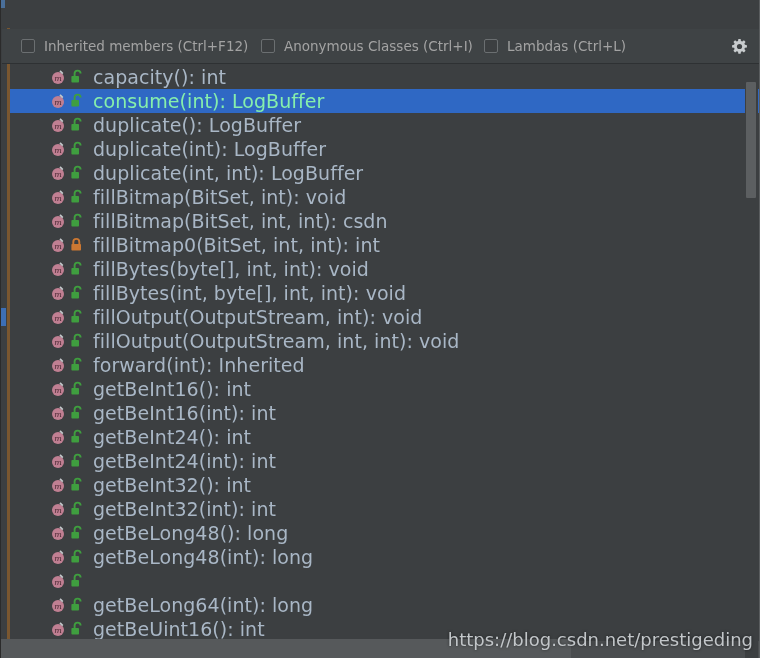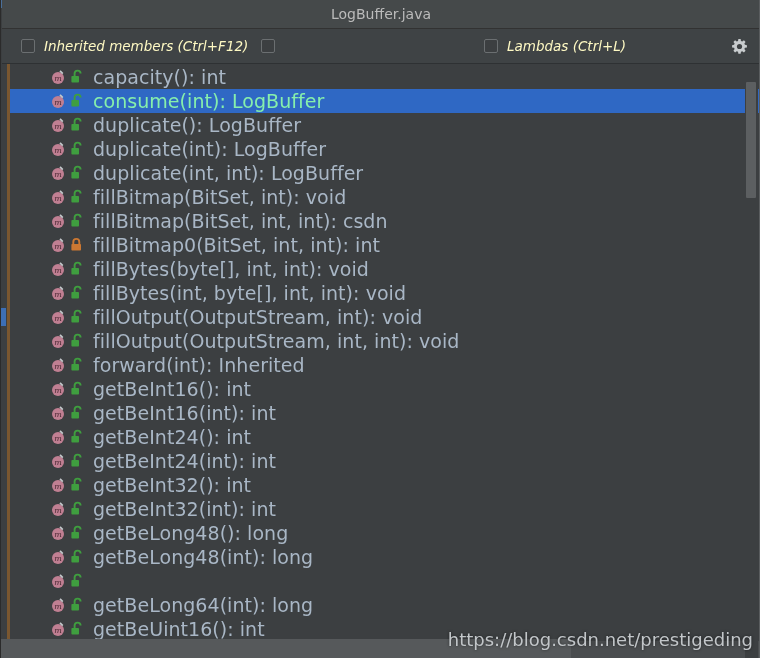--- a/index.html
+++ b/index.html
@@ -101,24 +101,23 @@
   .cb {
     width: 14px;
     height: 14px;
     border: 1px solid #6b6f71;
     border-radius: 2px;
     background: #3c3f41;
     box-sizing: border-box;
     flex: 0 0 auto;
   }
   .filter-label {
-    color: #fef9c3;
+    color: #a3a3a3;
     font-size: 13.5px;
     white-space: nowrap;
-    font-style: italic;
   }
 
   #gear-button {
     position: absolute;
     right: 9px; top: 6px;
     width: 24px; height: 22px;
     display: flex;
     align-items: center;
     justify-content: center;
   }
@@ -207,33 +206,31 @@
 </head>
 <body>
 
 <div id="window">
 
   <div id="editor-strip"></div>
   <div id="editor-gutter-line"></div>
   <div id="editor-caret-marker"></div>
   <div id="editor-top-marker"></div>
 
-  <div id="titlebar">
-    <div id="title-text">LogBuffer.java</div>
-  </div>
 
   <div id="toolbar">
 
     <div class="filter-item" id="filter-0">
       <span class="cb"></span>
       <span class="filter-label">Inherited members (Ctrl+F12)</span>
     </div>
 
     <div class="filter-item" id="filter-1">
       <span class="cb"></span>
+      <span class="filter-label">Anonymous Classes (Ctrl+I)</span>
     </div>
 
     <div class="filter-item" id="filter-2">
       <span class="cb"></span>
       <span class="filter-label">Lambdas (Ctrl+L)</span>
     </div>
 
     <div id="gear-button">
       <svg width="17" height="17" viewBox="0 0 17 17" aria-hidden="true">
         <path fill="#c8ccce" d="M8.5 5.6a2.9 2.9 0 1 0 0 5.8 2.9 2.9 0 0 0 0-5.8zm0 1.7a1.2 1.2 0 1 1 0 2.4 1.2 1.2 0 0 1 0-2.4z"></path>

